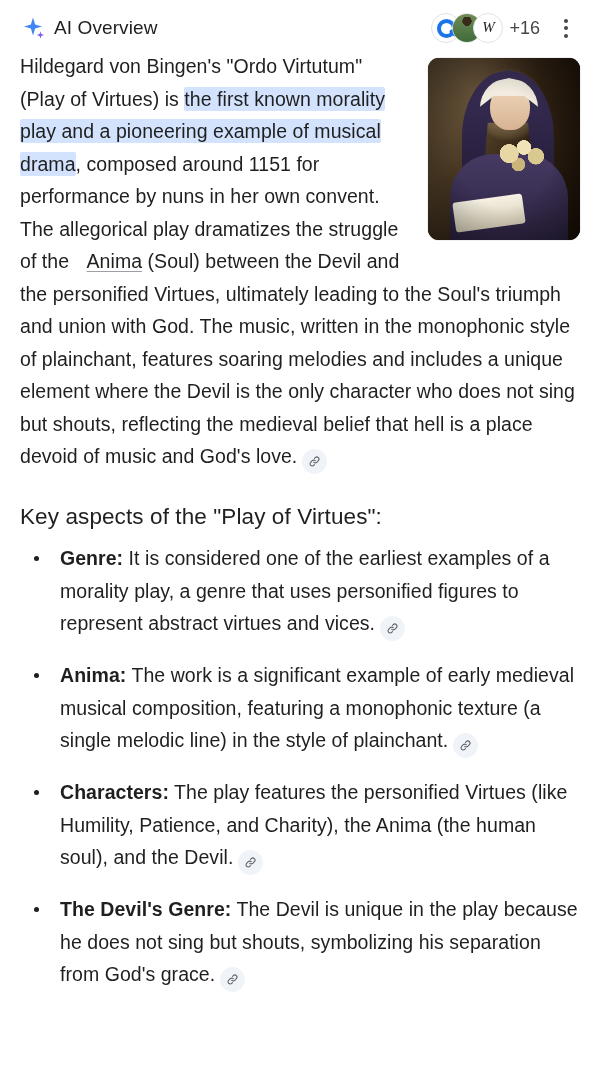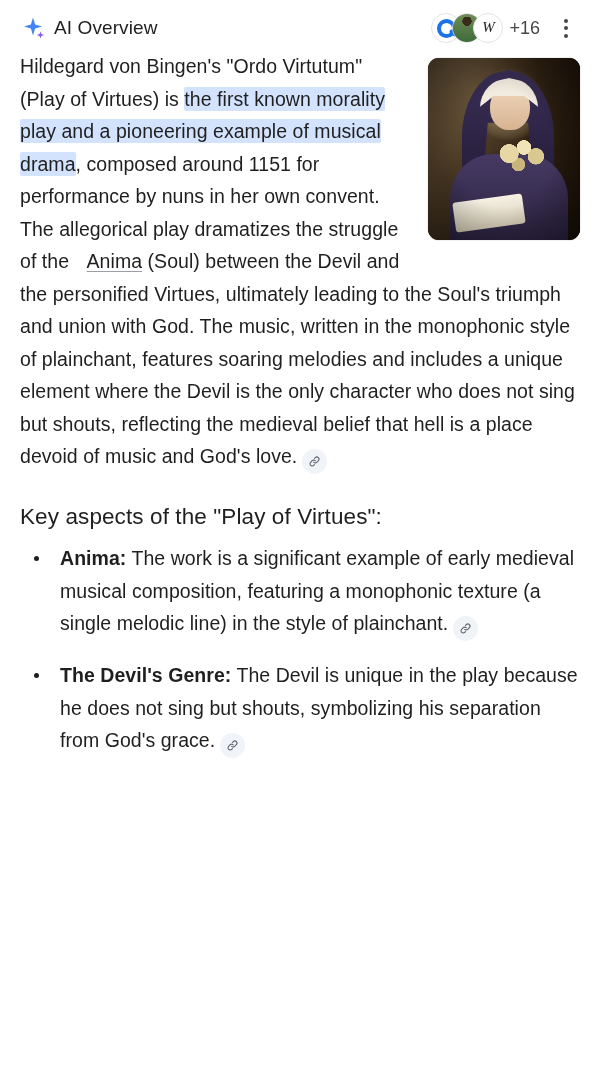--- a/index.html
+++ b/index.html
@@ -330,21 +330,37 @@
             <path d="M10.6 13.4a4 4 0 0 0 5.66 0l2.83-2.83a4 4 0 0 0-5.66-5.66l-1.4 1.41" fill="none" stroke="#5f6368" stroke-width="2" stroke-linecap="round"></path>
             <path d="M13.4 10.6a4 4 0 0 0-5.66 0l-2.83 2.83a4 4 0 1 0 5.66 5.66l1.4-1.41" fill="none" stroke="#5f6368" stroke-width="2" stroke-linecap="round"></path>
           </svg>
         </span>
     </div>
 
     <h2 class="section-title">Key aspects of the "Play of Virtues":</h2>
 
     <ul class="aspects">
       <li>
+        <span class="term">Genre:</span><span> It is considered one of the earliest examples of a morality play, a genre that uses personified figures to represent abstract virtues and vices.</span><span class="cite">
+            <svg width="13" height="13" viewBox="0 0 24 24" aria-hidden="true">
+              <path d="M10.6 13.4a4 4 0 0 0 5.66 0l2.83-2.83a4 4 0 0 0-5.66-5.66l-1.4 1.41" fill="none" stroke="#5f6368" stroke-width="2" stroke-linecap="round"></path>
+              <path d="M13.4 10.6a4 4 0 0 0-5.66 0l-2.83 2.83a4 4 0 1 0 5.66 5.66l1.4-1.41" fill="none" stroke="#5f6368" stroke-width="2" stroke-linecap="round"></path>
+            </svg>
+          </span>
+      </li>
+      <li>
         <span class="term">Anima:</span><span> The work is a significant example of early medieval musical composition, featuring a monophonic texture (a single melodic line) in the style of plainchant.</span><span class="cite">
+            <svg width="13" height="13" viewBox="0 0 24 24" aria-hidden="true">
+              <path d="M10.6 13.4a4 4 0 0 0 5.66 0l2.83-2.83a4 4 0 0 0-5.66-5.66l-1.4 1.41" fill="none" stroke="#5f6368" stroke-width="2" stroke-linecap="round"></path>
+              <path d="M13.4 10.6a4 4 0 0 0-5.66 0l-2.83 2.83a4 4 0 1 0 5.66 5.66l1.4-1.41" fill="none" stroke="#5f6368" stroke-width="2" stroke-linecap="round"></path>
+            </svg>
+          </span>
+      </li>
+      <li>
+        <span class="term">Characters:</span><span> The play features the personified Virtues (like Humility, Patience, and Charity), the Anima (the human soul), and the Devil.</span><span class="cite">
             <svg width="13" height="13" viewBox="0 0 24 24" aria-hidden="true">
               <path d="M10.6 13.4a4 4 0 0 0 5.66 0l2.83-2.83a4 4 0 0 0-5.66-5.66l-1.4 1.41" fill="none" stroke="#5f6368" stroke-width="2" stroke-linecap="round"></path>
               <path d="M13.4 10.6a4 4 0 0 0-5.66 0l-2.83 2.83a4 4 0 1 0 5.66 5.66l1.4-1.41" fill="none" stroke="#5f6368" stroke-width="2" stroke-linecap="round"></path>
             </svg>
           </span>
       </li>
       <li>
         <span class="term">The Devil's Genre:</span><span> The Devil is unique in the play because he does not sing but shouts, symbolizing his separation from God's grace.</span><span class="cite">
             <svg width="13" height="13" viewBox="0 0 24 24" aria-hidden="true">
               <path d="M10.6 13.4a4 4 0 0 0 5.66 0l2.83-2.83a4 4 0 0 0-5.66-5.66l-1.4 1.41" fill="none" stroke="#5f6368" stroke-width="2" stroke-linecap="round"></path>

